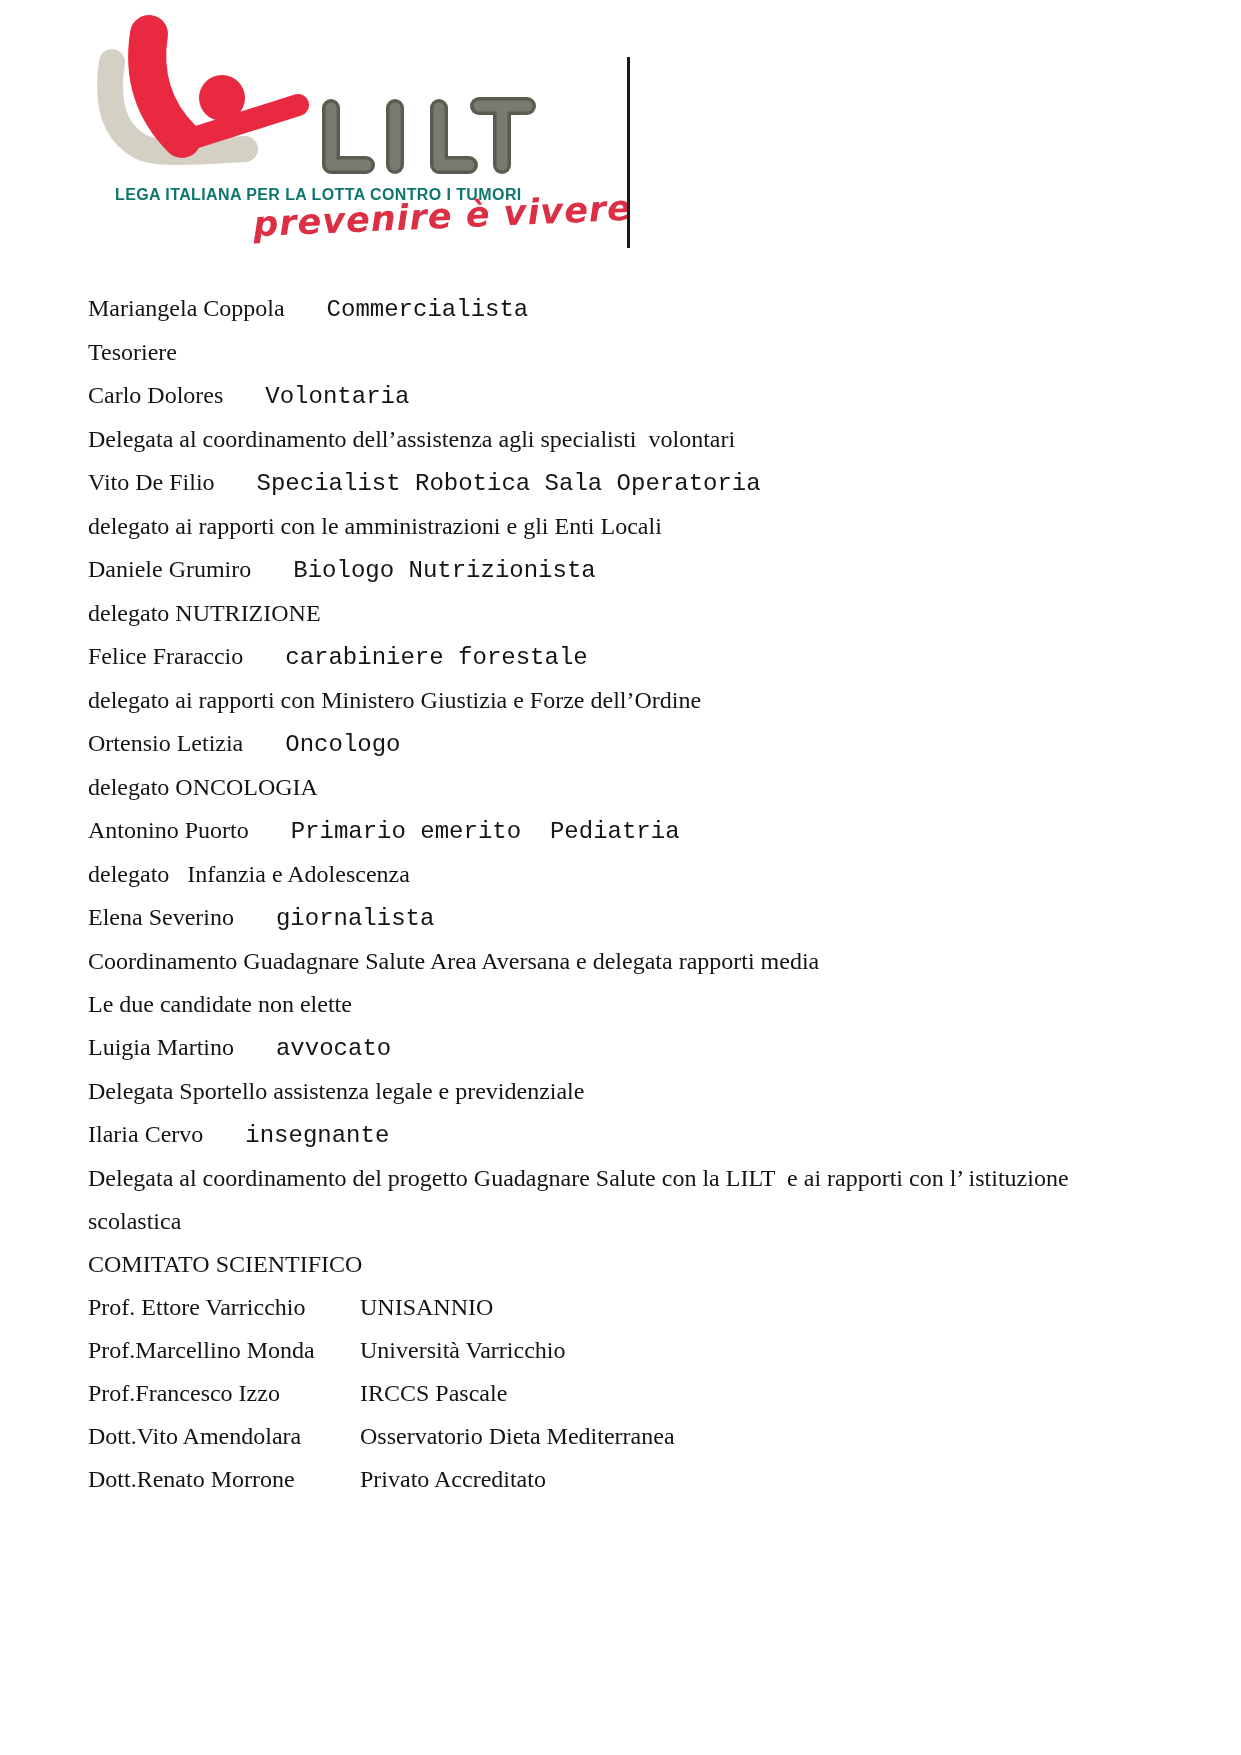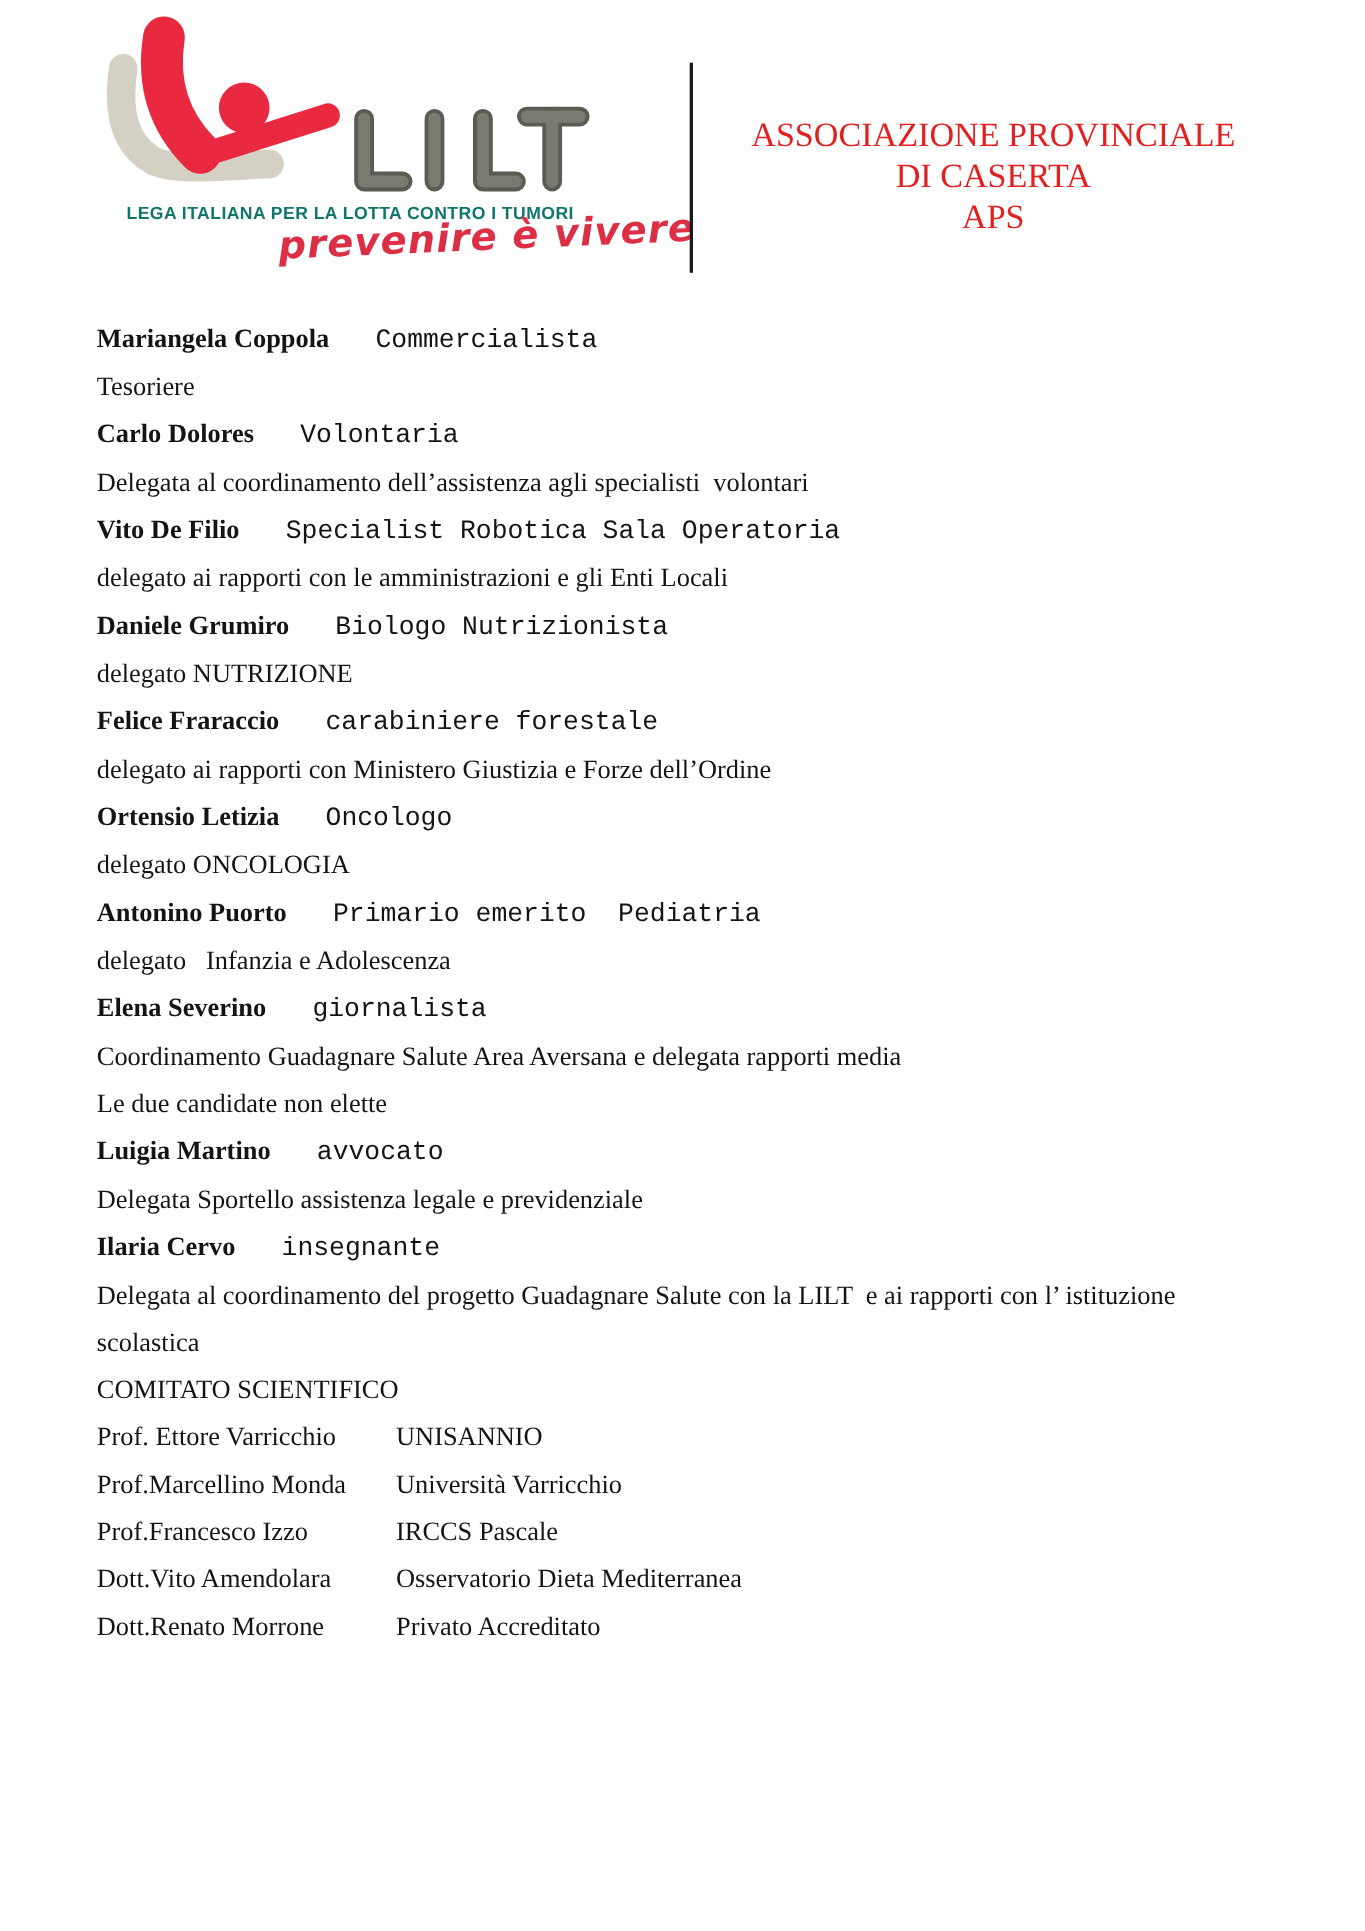--- a/index.html
+++ b/index.html
@@ -35,21 +35,21 @@
 
   .assoc{
     position:absolute;left:633px;top:104px;width:540px;
     text-align:center;color:#e32020;
     font-size:31px;line-height:37px;white-space:nowrap;
   }
 
   
   .content{position:absolute;left:88px;top:287px;right:20px;}
   .line{font-size:24px;line-height:43px;white-space:pre-wrap;}
-  .name{font-weight:bold;}
+  .name{font-weight:normal;}
   .role{margin-left:42px;font-family:Liberation Mono, monospace;}
   .heading{font-weight:normal;}
   .cname{display:inline-block;min-width:272px;}
 </style>
 </head>
 <body>
 
 <div class="page">
 
   <div class="logo-wrap">
@@ -78,25 +78,20 @@
         <path d="M 394,96 L 442,96"></path>
         <path d="M 417,96 L 417,155"></path>
       </g>
     </svg>
     <div class="logo-lega">LEGA ITALIANA PER LA LOTTA CONTRO I TUMORI</div>
     <div class="logo-script">prevenire è vivere</div>
   </div>
 
   <div class="divider"></div>
 
-  <div class="assoc">
-    <div>ASSOCIAZIONE PROVINCIALE</div>
-    <div>DI CASERTA</div>
-    <div>APS</div>
-  </div>
 
   <div class="content">
 
     <div class="line"><span class="name">Mariangela Coppola</span><span class="role">Commercialista</span></div>
     <div class="line">Tesoriere</div>
     <div class="line"><span class="name">Carlo Dolores</span><span class="role">Volontaria</span></div>
     <div class="line">Delegata al coordinamento dell’assistenza agli specialisti  volontari</div>
     <div class="line"><span class="name">Vito De Filio</span><span class="role">Specialist Robotica Sala Operatoria</span></div>
     <div class="line">delegato ai rapporti con le amministrazioni e gli Enti Locali</div>
     <div class="line"><span class="name">Daniele Grumiro</span><span class="role">Biologo Nutrizionista</span></div>

